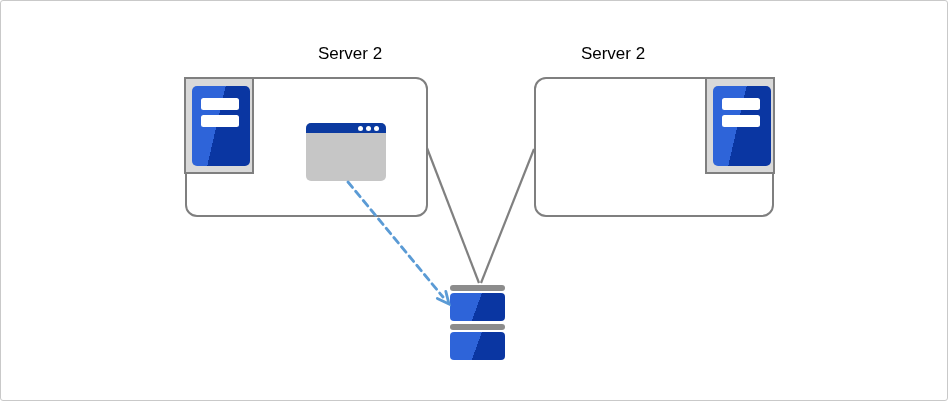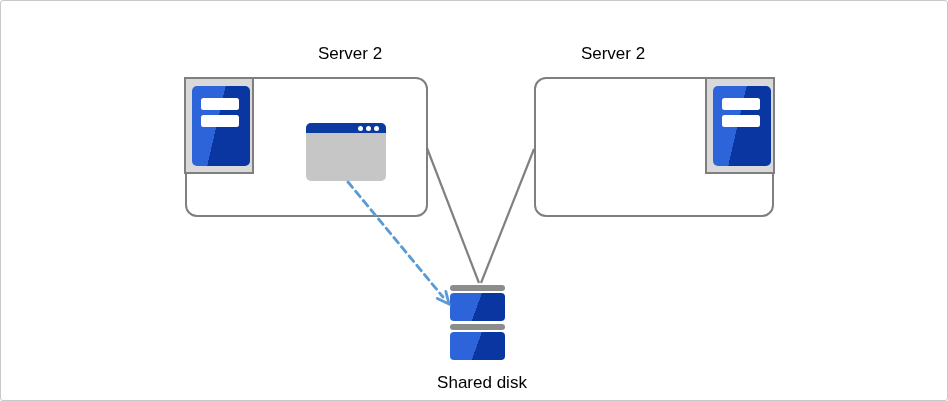--- a/index.html
+++ b/index.html
@@ -169,21 +169,20 @@
       <div class="server-slot slot2"></div>
     </div>
   </div>
 
   <div class="disk">
     <div class="disk-cap"></div>
     <div class="disk-unit"></div>
     <div class="disk-cap"></div>
     <div class="disk-unit"></div>
   </div>
-  <div class="diagram-label disk-label">Shared disk</div>
 
   <svg class="connector-layer" viewBox="0 0 948 401" xmlns="http://www.w3.org/2000/svg">
     <line class="connector" x1="426" y1="147" x2="478" y2="282"></line>
     <line class="connector" x1="533" y1="148" x2="480" y2="282"></line>
     <path class="dashed-arrow" d="M347,181 L442,296"></path>
     <path class="dashed-arrow-head" d="M436.3,297.4 L448,303 L444.8,290.4"></path>
   </svg>
 
 </div>
 

